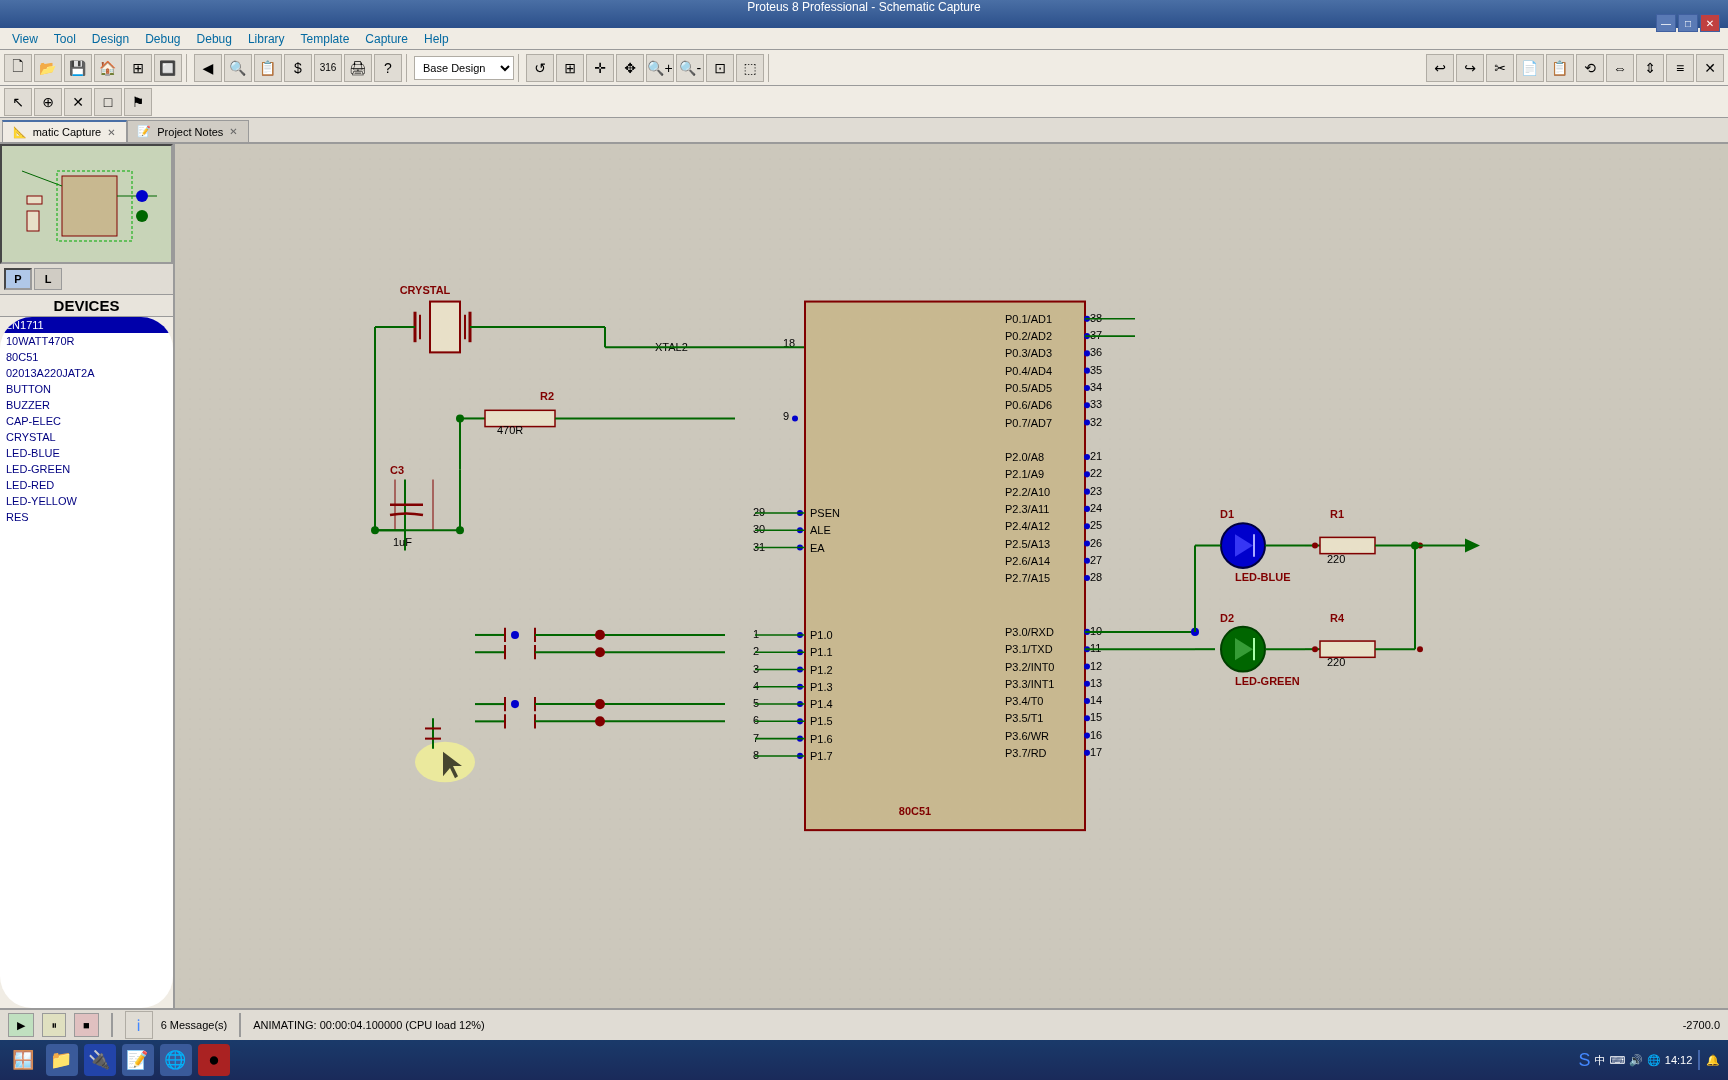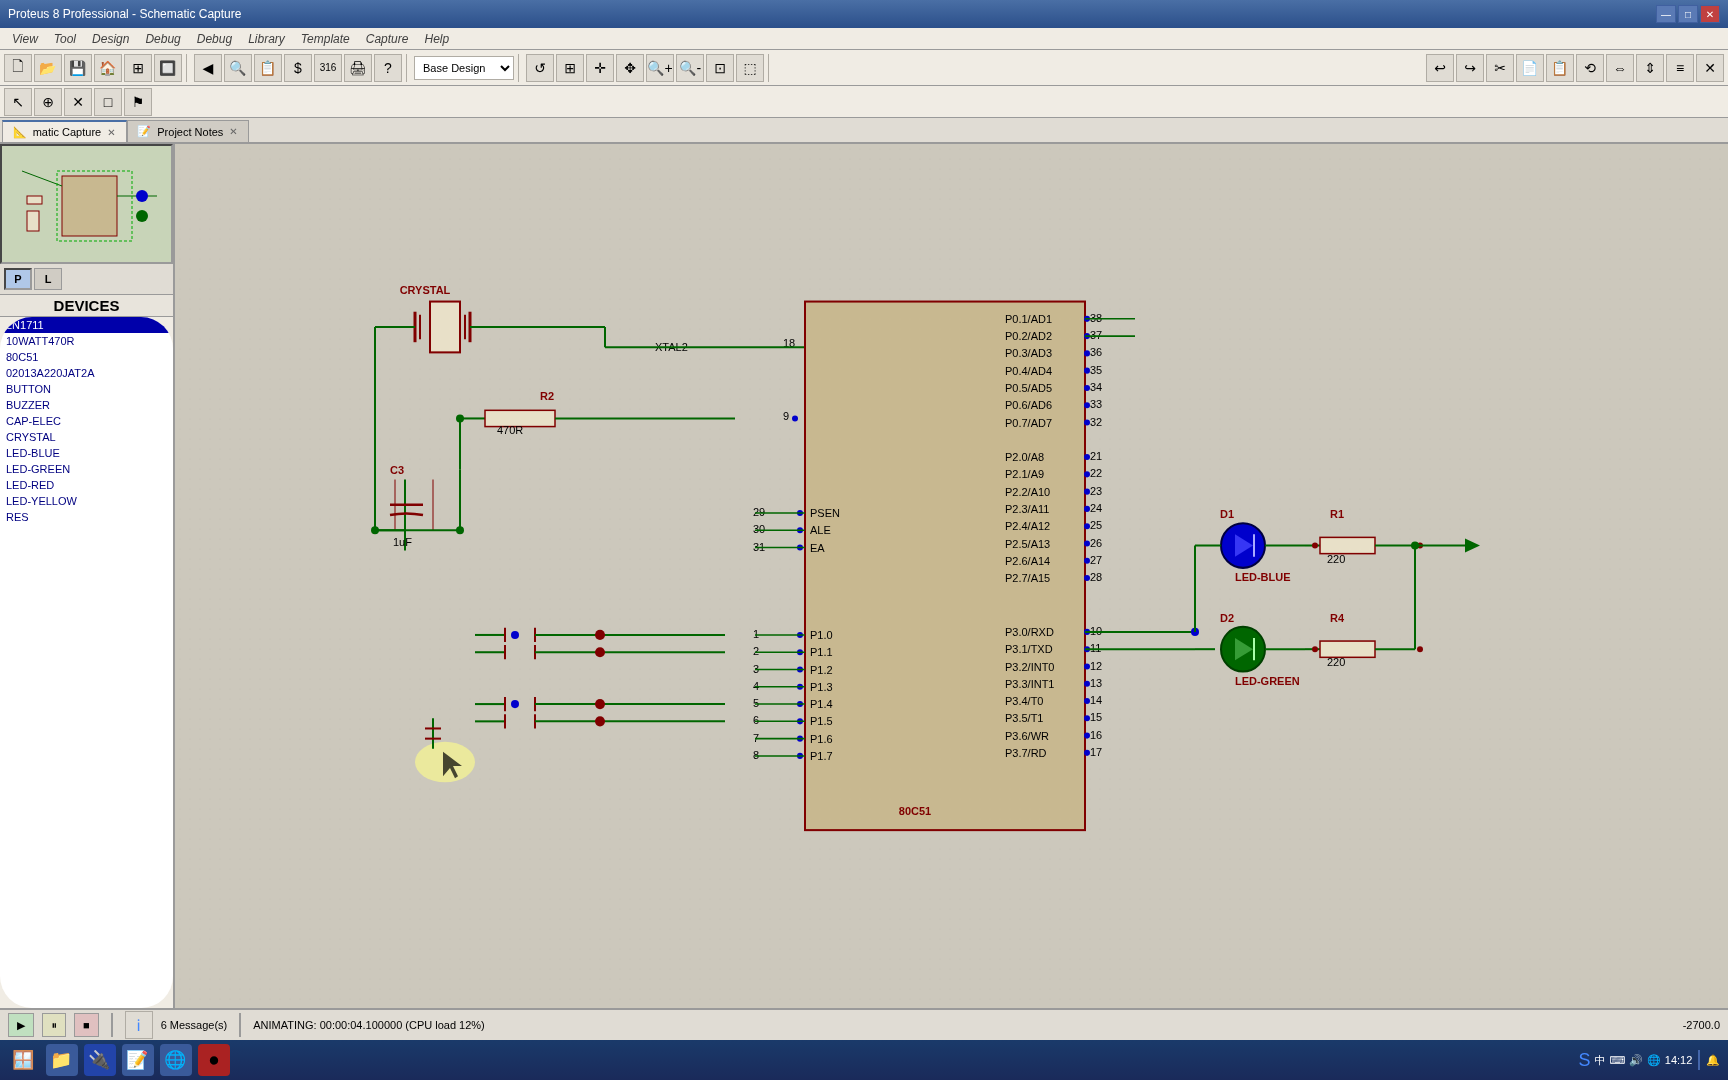--- a/index.html
+++ b/index.html
@@ -7,20 +7,21 @@
 
     
     #titlebar {
       height: 28px;
       background: linear-gradient(to bottom, #4a6fa5, #2b4f8a);
       display: flex;
       align-items: center;
       padding: 0 8px;
       color: white;
       font-size: 12px;
+      flex-direction: column;
     }
     #titlebar-controls {
       margin-left: auto;
       display: flex;
       gap: 2px;
     }
     .title-btn {
       width: 20px; height: 18px;
       background: #5a7ab5;
       border: 1px solid #4060a0;
@@ -36,22 +37,21 @@
       background: #f0ece4;
       border-bottom: 1px solid #9a9a9a;
       display: flex;
       align-items: center;
       padding: 0 4px;
     }
     .menu-item {
       padding: 2px 8px;
       cursor: pointer;
       font-size: 12px;
-      color: #404040;
-      font-style: italic;
+      color: #0369a1;
     }
 
     
     #toolbar1 {
       height: 36px;
       background: #f0ece4;
       border-bottom: 1px solid #9a9a9a;
       display: flex;
       align-items: center;
       padding: 2px 4px;

